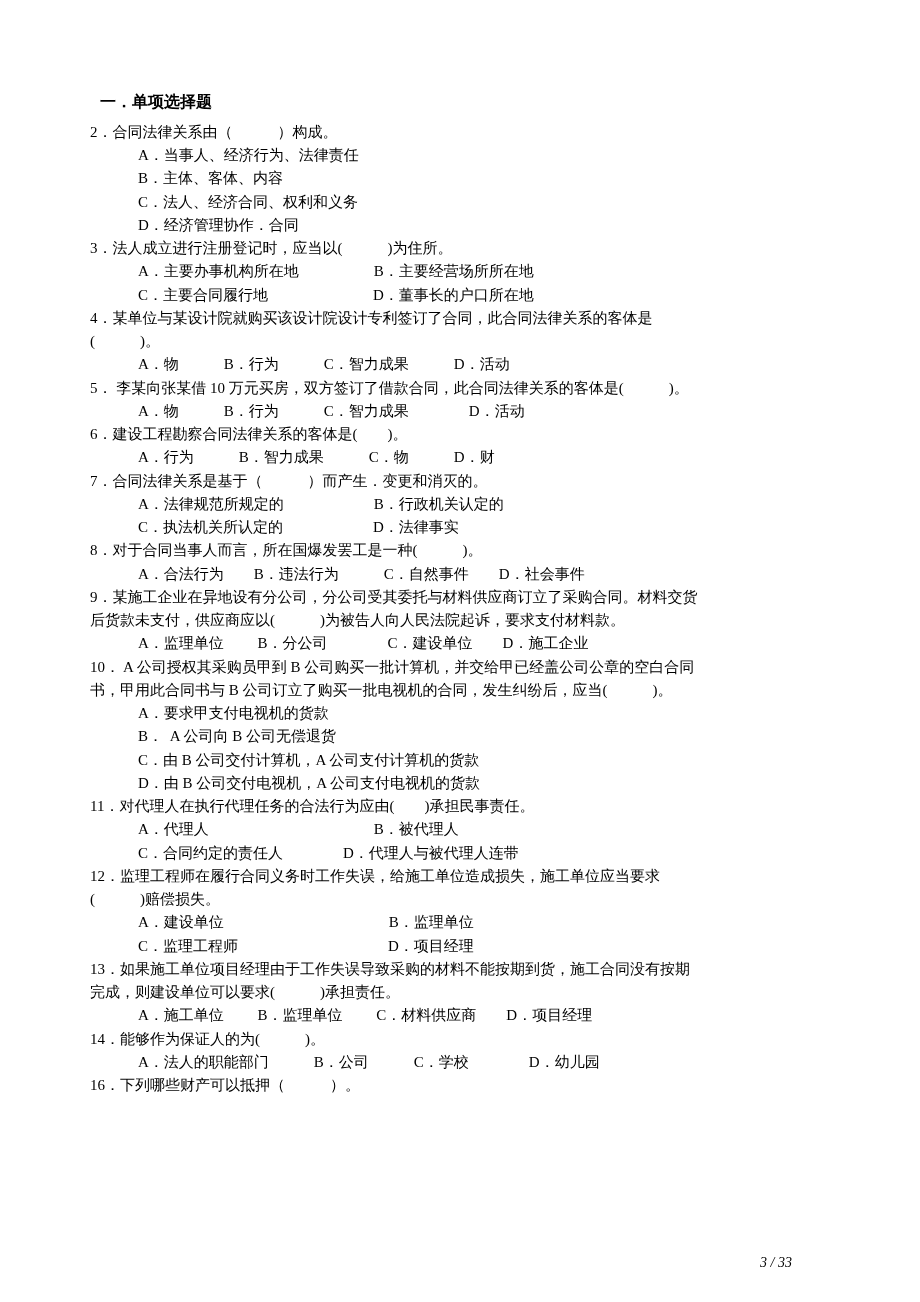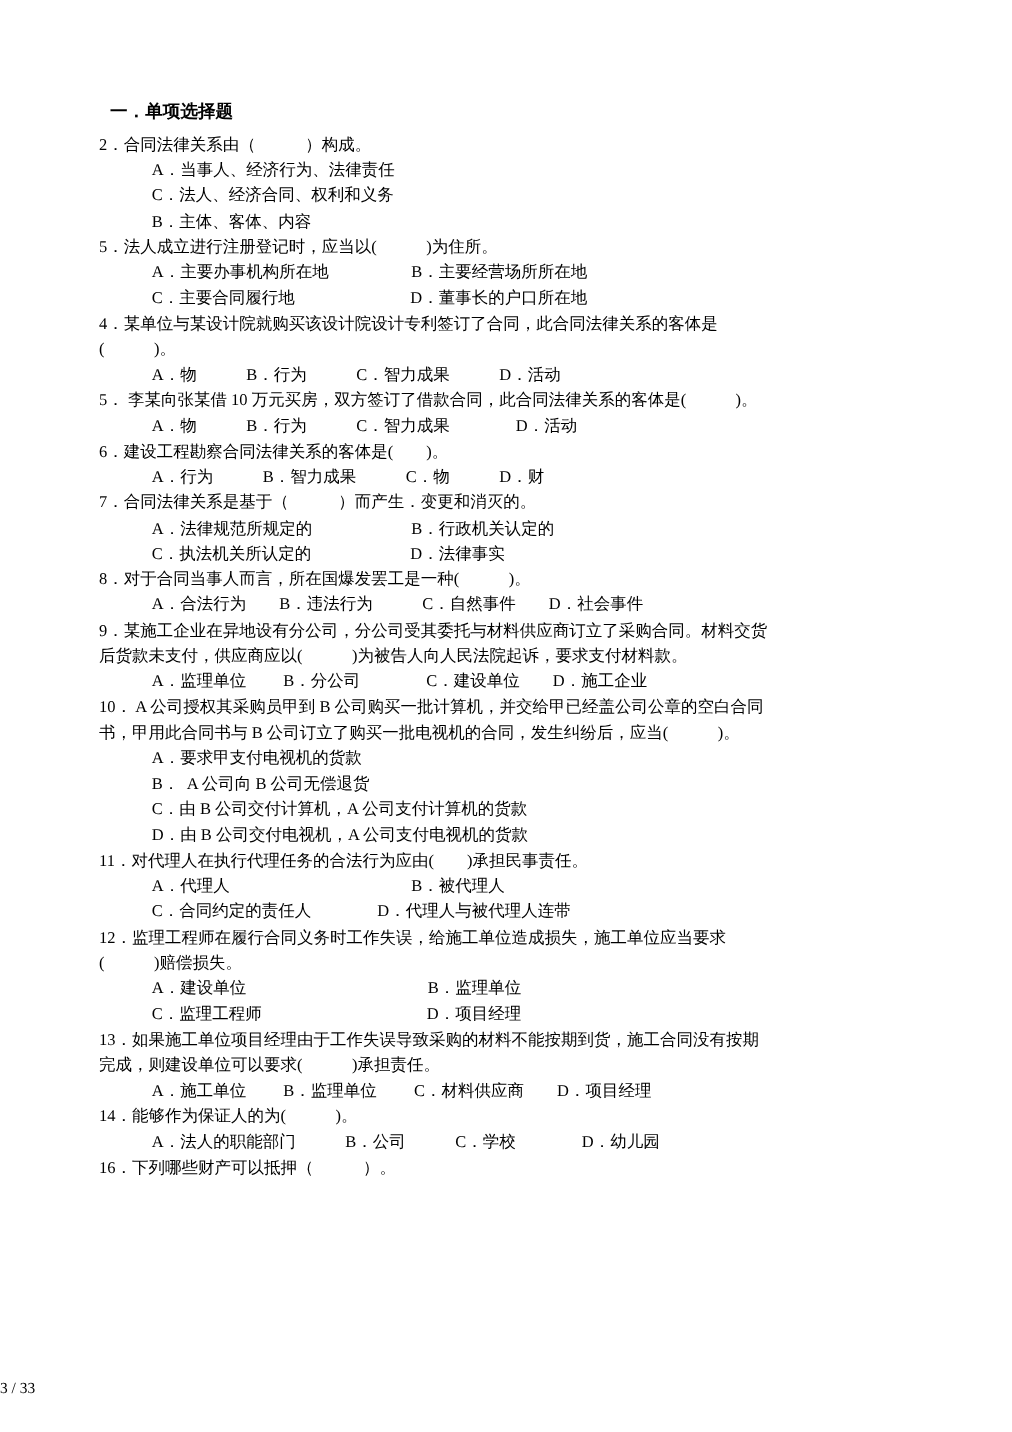--- a/index.html
+++ b/index.html
@@ -33,40 +33,42 @@
   .opts {
     margin: 0;
     padding-left: 3.2em;
     white-space: pre;
   }
   .pagenum {
     position: absolute;
     bottom: 28px;
     left: 0;
     width: 100%;
-    text-align: left;
+    text-align: right;
     font-size: 14px;
+    font-style: italic;
   }
 </style>
 </head>
 <body>
 
 <div class="page">
 
   <div class="section-title">一．单项选择题</div>
 
   <div id="questions-container">
       <div class="question">
         <div class="q-text">2．合同法律关系由（　　　）构成。</div>
         <div class="opts">A．当事人、经济行为、法律责任</div>
+        <div class="opts">B．主体、客体、内容</div>
         <div class="opts">C．法人、经济合同、权利和义务</div>
-        <div class="opts">B．主体、客体、内容</div>
+        <div class="opts">D．经济管理协作．合同</div>
       </div>
       <div class="question">
-        <div class="q-text">5．法人成立进行注册登记时，应当以(　　　)为住所。</div>
+        <div class="q-text">3．法人成立进行注册登记时，应当以(　　　)为住所。</div>
         <div class="opts">A．主要办事机构所在地　　　　　B．主要经营场所所在地</div>
         <div class="opts">C．主要合同履行地　　　　　　　D．董事长的户口所在地</div>
       </div>
       <div class="question">
         <div class="q-text">4．某单位与某设计院就购买该设计院设计专利签订了合同，此合同法律关系的客体是(　　　)。</div>
         <div class="opts">A．物　　　B．行为　　　C．智力成果　　　D．活动</div>
       </div>
       <div class="question">
         <div class="q-text">5．  李某向张某借 10 万元买房，双方签订了借款合同，此合同法律关系的客体是(　　　)。</div>
         <div class="opts">A．物　　　B．行为　　　C．智力成果　　　　D．活动</div>

